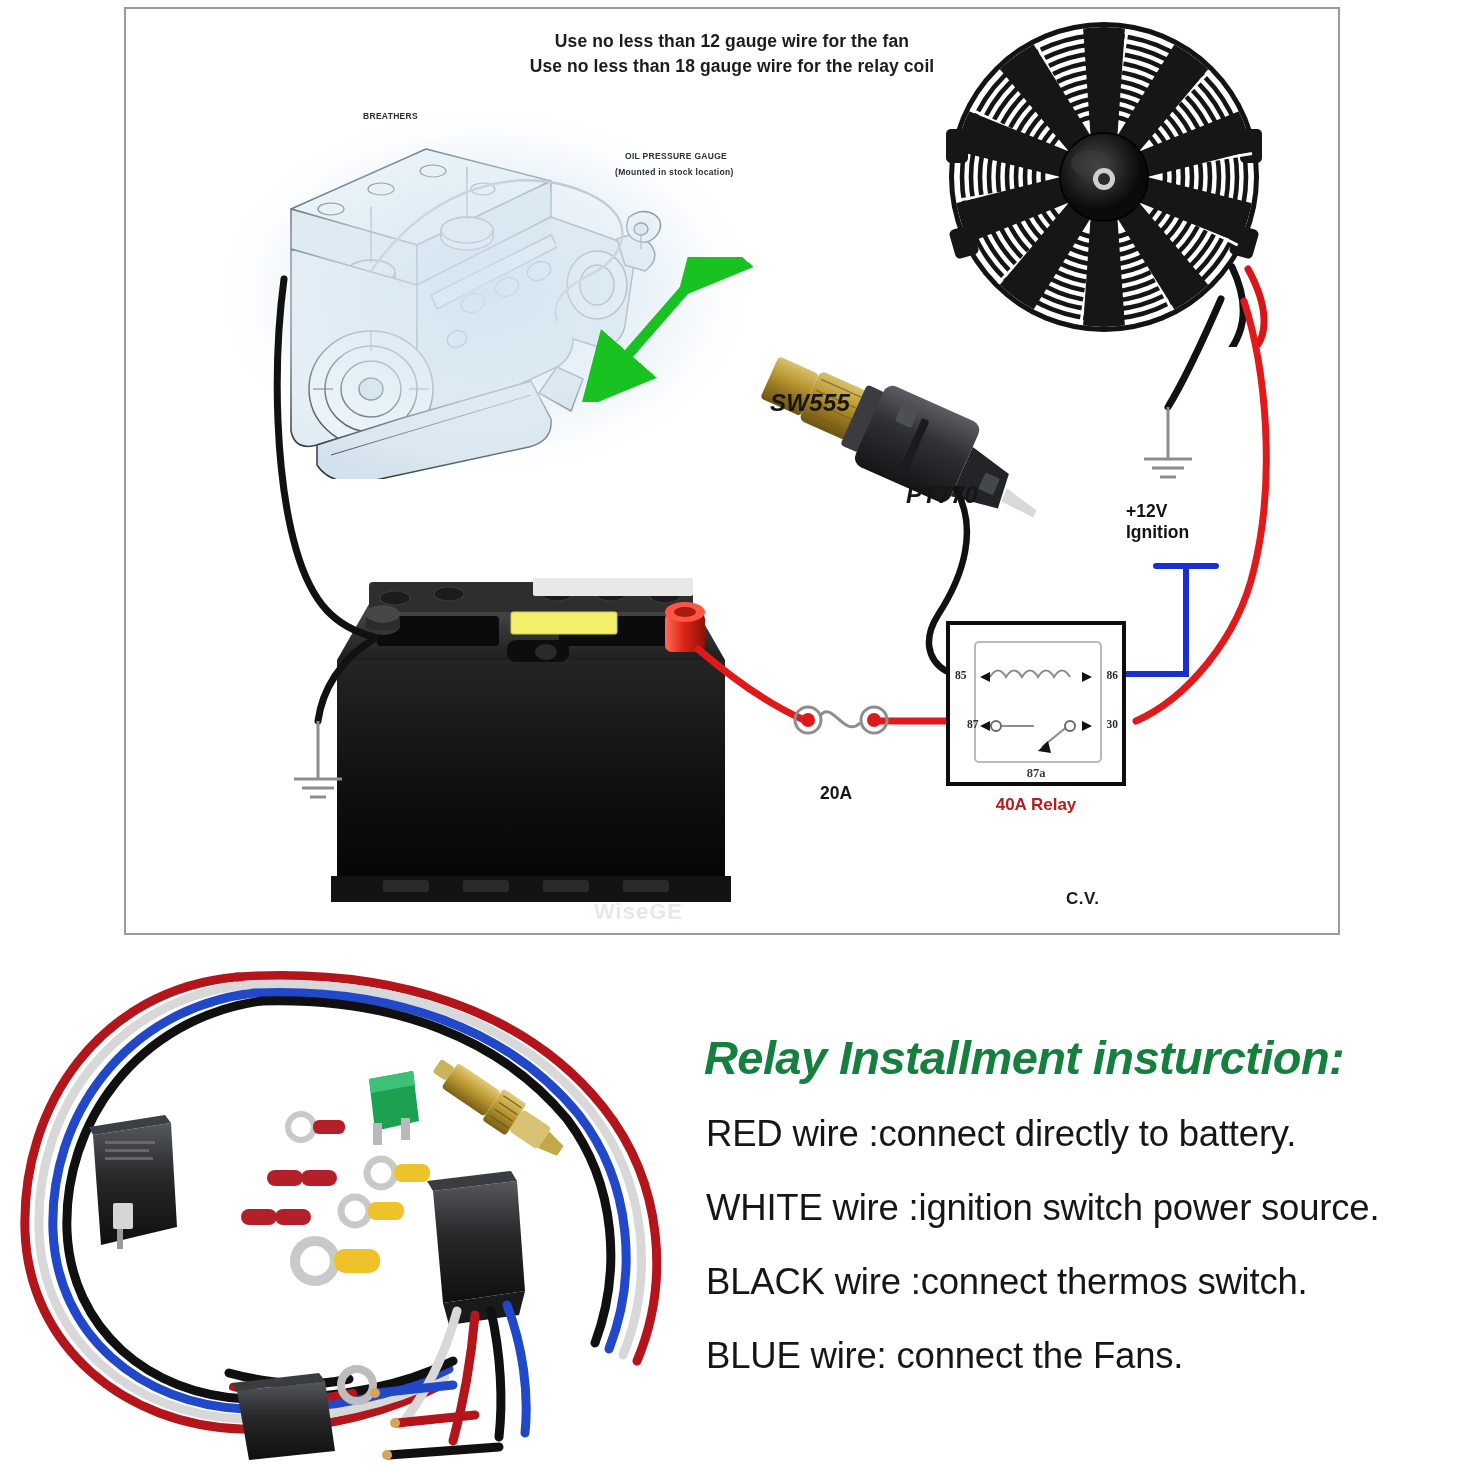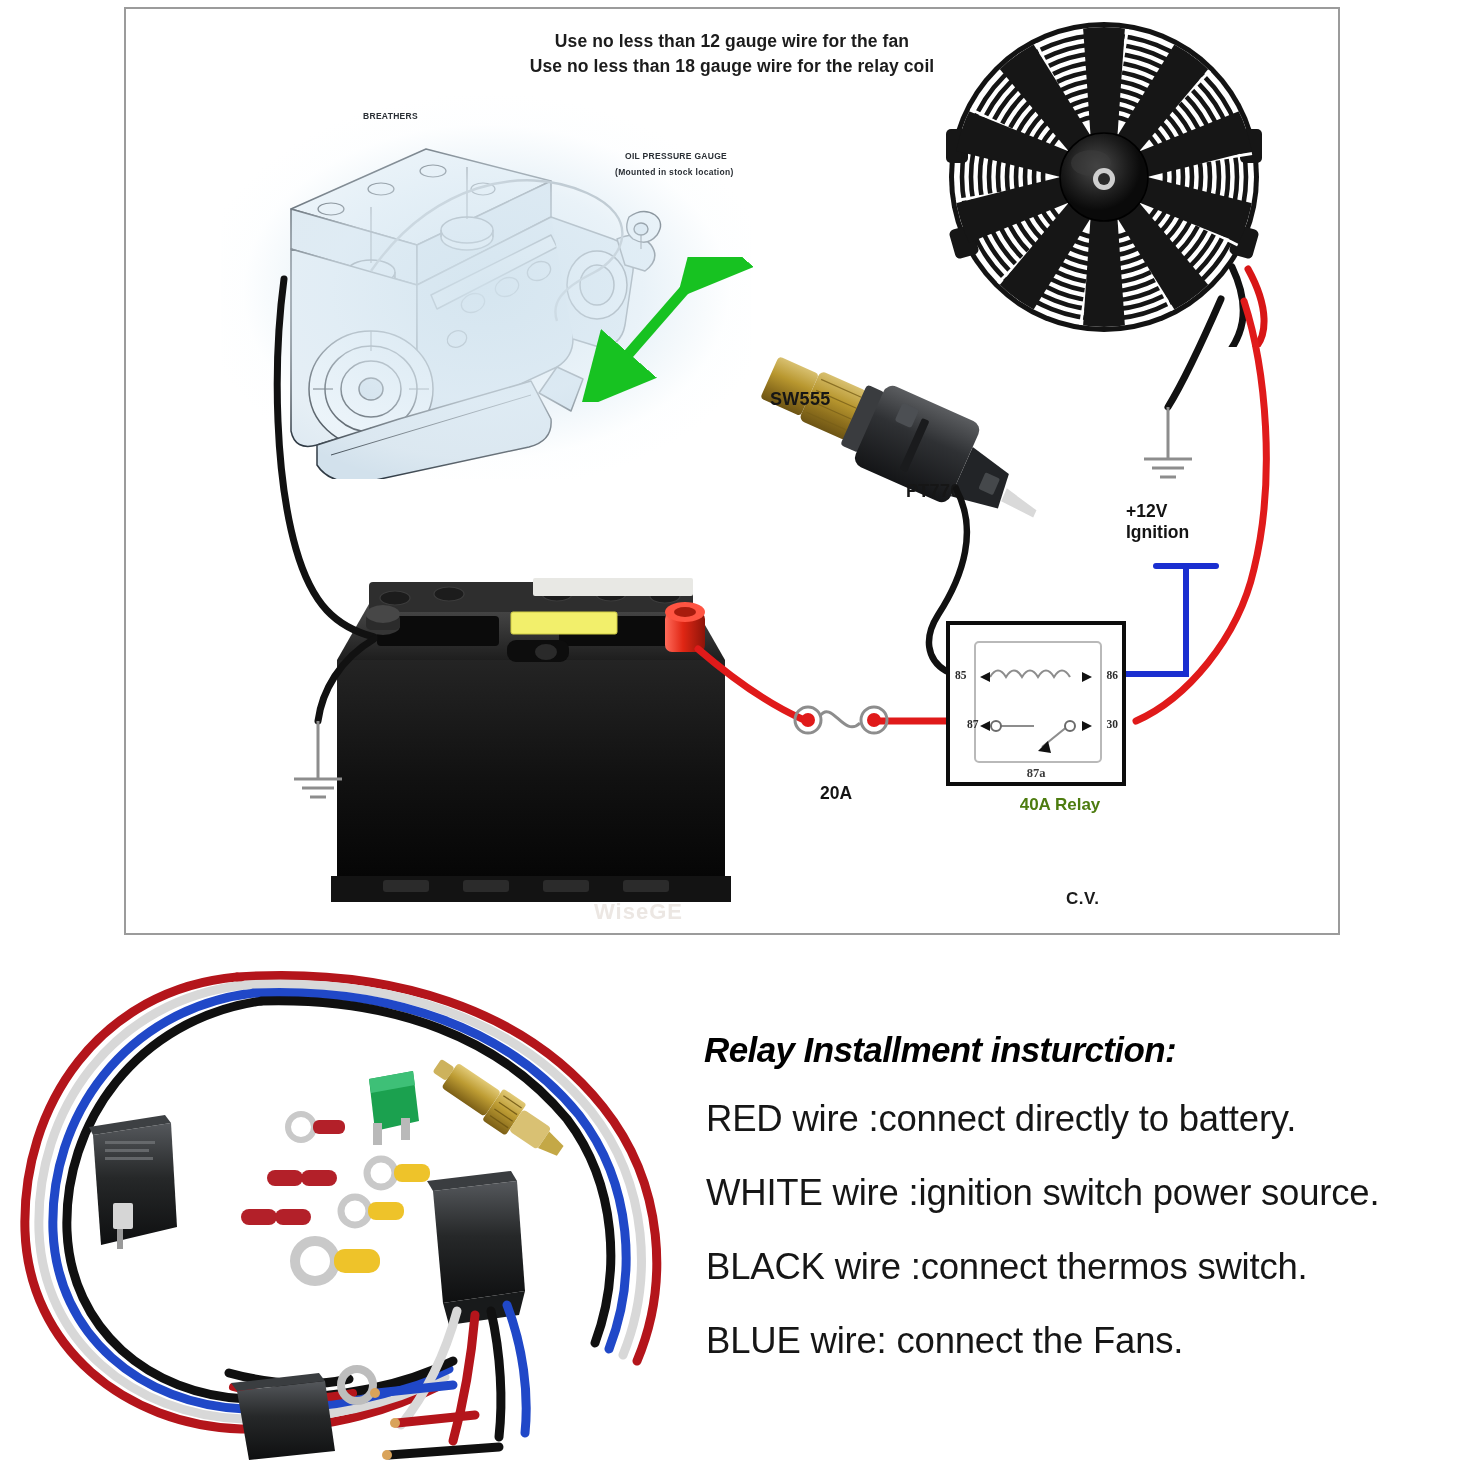--- a/index.html
+++ b/index.html
@@ -24,53 +24,53 @@
        rgba(214,230,240,.95) 0%,rgba(226,238,246,.75) 48%,
        rgba(248,252,254,.25) 74%,rgba(255,255,255,0) 88%);}
   .eng-lbl{position:absolute;font-size:8.5px;font-weight:bold;color:#2a2f35;
            letter-spacing:.3px;white-space:nowrap;margin-left:24px;}
 
   
   #fan-wrap{position:absolute;left:800px;top:8px;width:420px;height:330px;}
 
   
   #sensor-wrap{position:absolute;left:540px;top:330px;width:420px;height:190px;}
-  .part-lbl{position:absolute;font-weight:bold;font-size:18px;color:#161616;
-            white-space:nowrap;letter-spacing:.3px;}
+  .part-lbl{position:absolute;font-weight:bold;font-size:24px;color:#161616;
+            white-space:nowrap;letter-spacing:.3px;font-style:italic;}
 
   
   #battery-wrap{position:absolute;left:195px;top:555px;width:420px;height:350px;}
 
   
   #relay-box{position:absolute;left:820px;top:612px;width:180px;height:165px;
              border:4px solid #0d0d0d;background:#fff;box-sizing:border-box;}
   #relay-inner{position:absolute;left:24px;top:16px;width:128px;height:122px;
                border:2px solid #b9b9b9;border-radius:5px;box-sizing:border-box;}
   .term-lbl{position:absolute;font-size:11.5px;font-weight:bold;color:#2c2c2c;
             font-family:"Liberation Serif","DejaVu Serif",serif;}
-  #relay-caption{position:absolute;left:844px;top:786px;width:180px;text-align:center;
-                 font-weight:bold;font-size:17px;color:#4d7c0f;}
+  #relay-caption{position:absolute;left:820px;top:786px;width:180px;text-align:center;
+                 font-weight:bold;font-size:17px;color:#b91c1c;}
   #lbl-87a{position:absolute;left:820px;top:757px;width:180px;text-align:center;
            font-size:12.5px;font-weight:bold;color:#3a3a3a;
            font-family:"Liberation Serif","DejaVu Serif",serif;}
 
   
   #lbl-ign{position:absolute;left:1000px;top:492px;width:140px;
            font-weight:bold;font-size:17.5px;line-height:1.22;color:#141414;}
   #lbl-fuse{position:absolute;left:650px;top:742px;width:120px;text-align:center;
             font-weight:bold;font-size:17.5px;color:#141414;margin-top:32px;}
   #lbl-cv{position:absolute;left:940px;top:880px;font-weight:bold;font-size:17px;
           color:#1b1b1b;letter-spacing:.5px;}
   #watermark{position:absolute;left:468px;top:890px;font-size:22px;font-weight:bold;
              color:#ece7e3;letter-spacing:1px;}
 
   
   #kit-photo{position:absolute;left:5px;top:955px;width:690px;height:505px;}
   #instructions{position:absolute;left:700px;top:1030px;width:780px;}
-  #instr-title{font-style:italic;font-weight:bold;font-size:35px;color:#000000;
+  #instr-title{font-style:italic;font-weight:bold;font-size:47px;color:#15803d;
                letter-spacing:-.6px;margin:0 0 28px 4px;white-space:nowrap;}
   .instr-line{font-size:36.5px;color:#161616;margin:0 0 32px 6px;
               white-space:nowrap;letter-spacing:-.2px;}
 </style>
 </head>
 <body>
 
 <div id="diagram-panel">
   <div id="diagram-inner">
 

